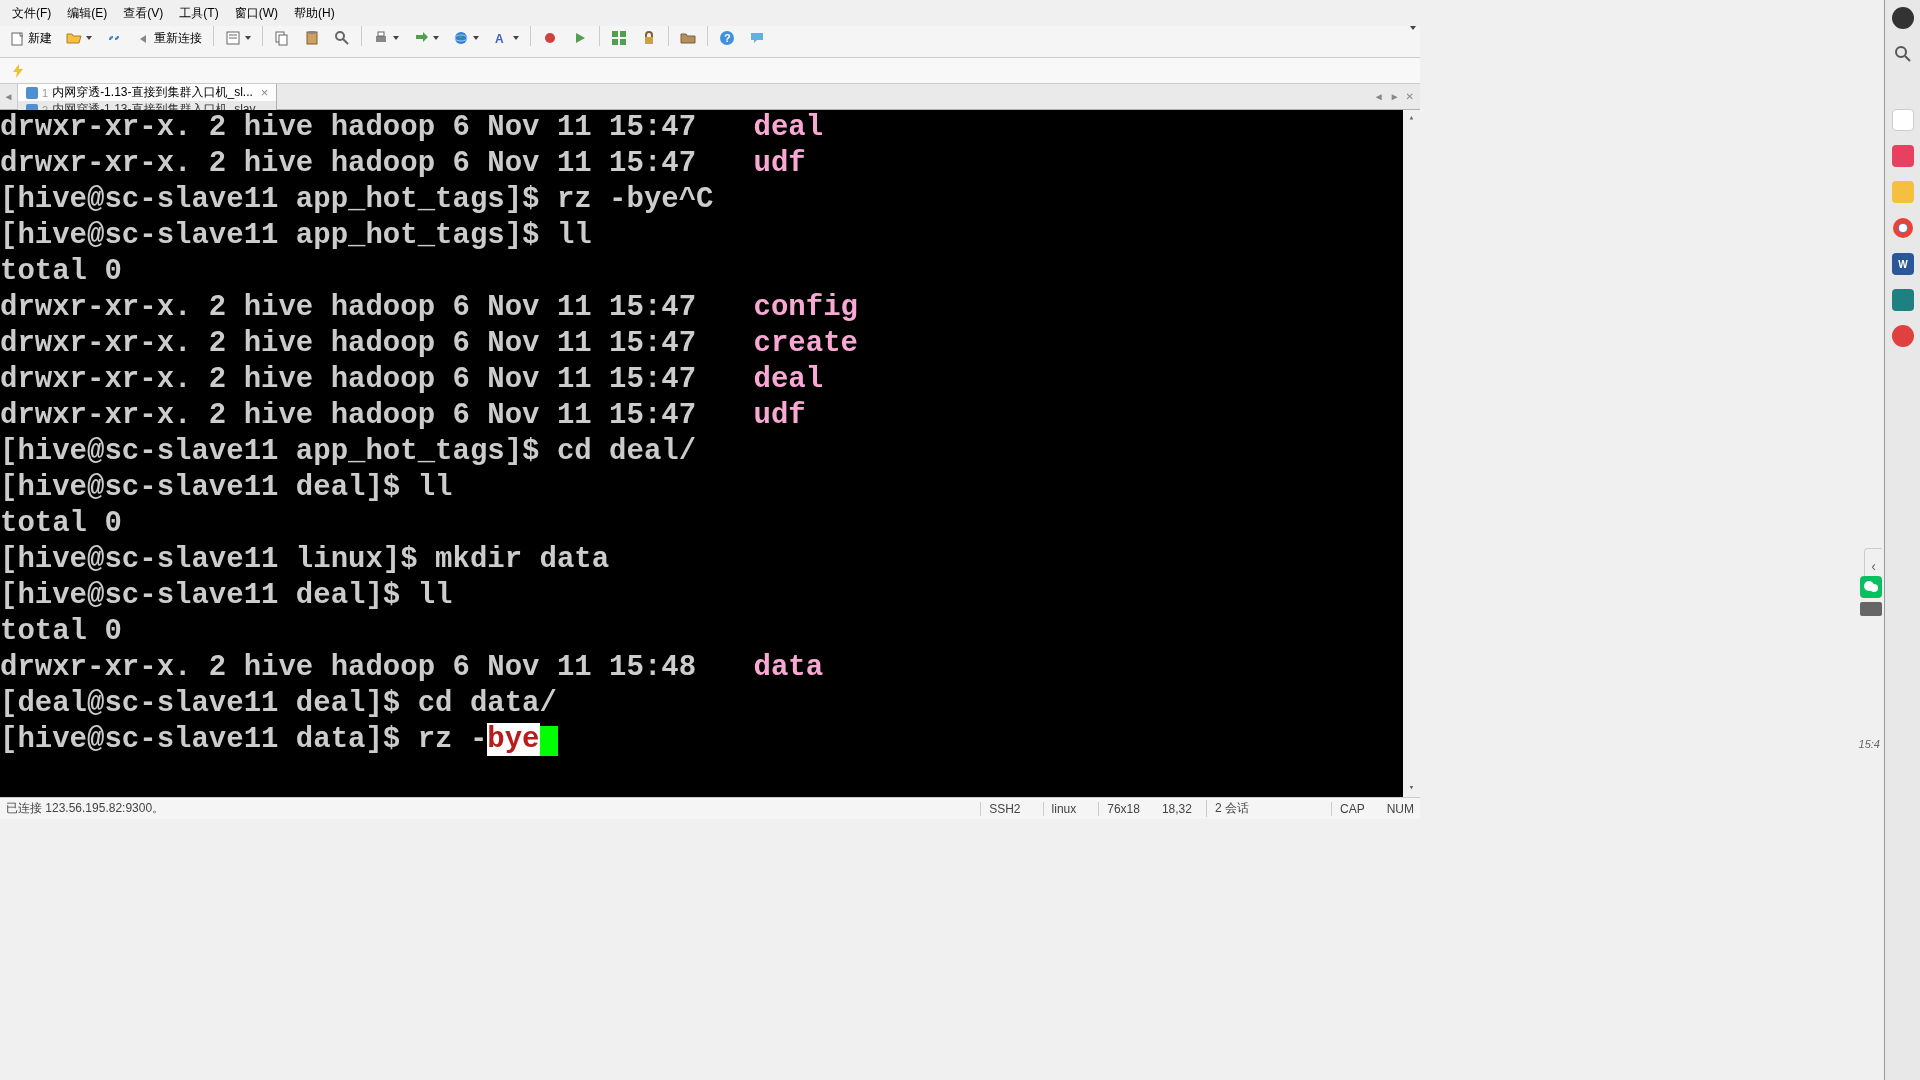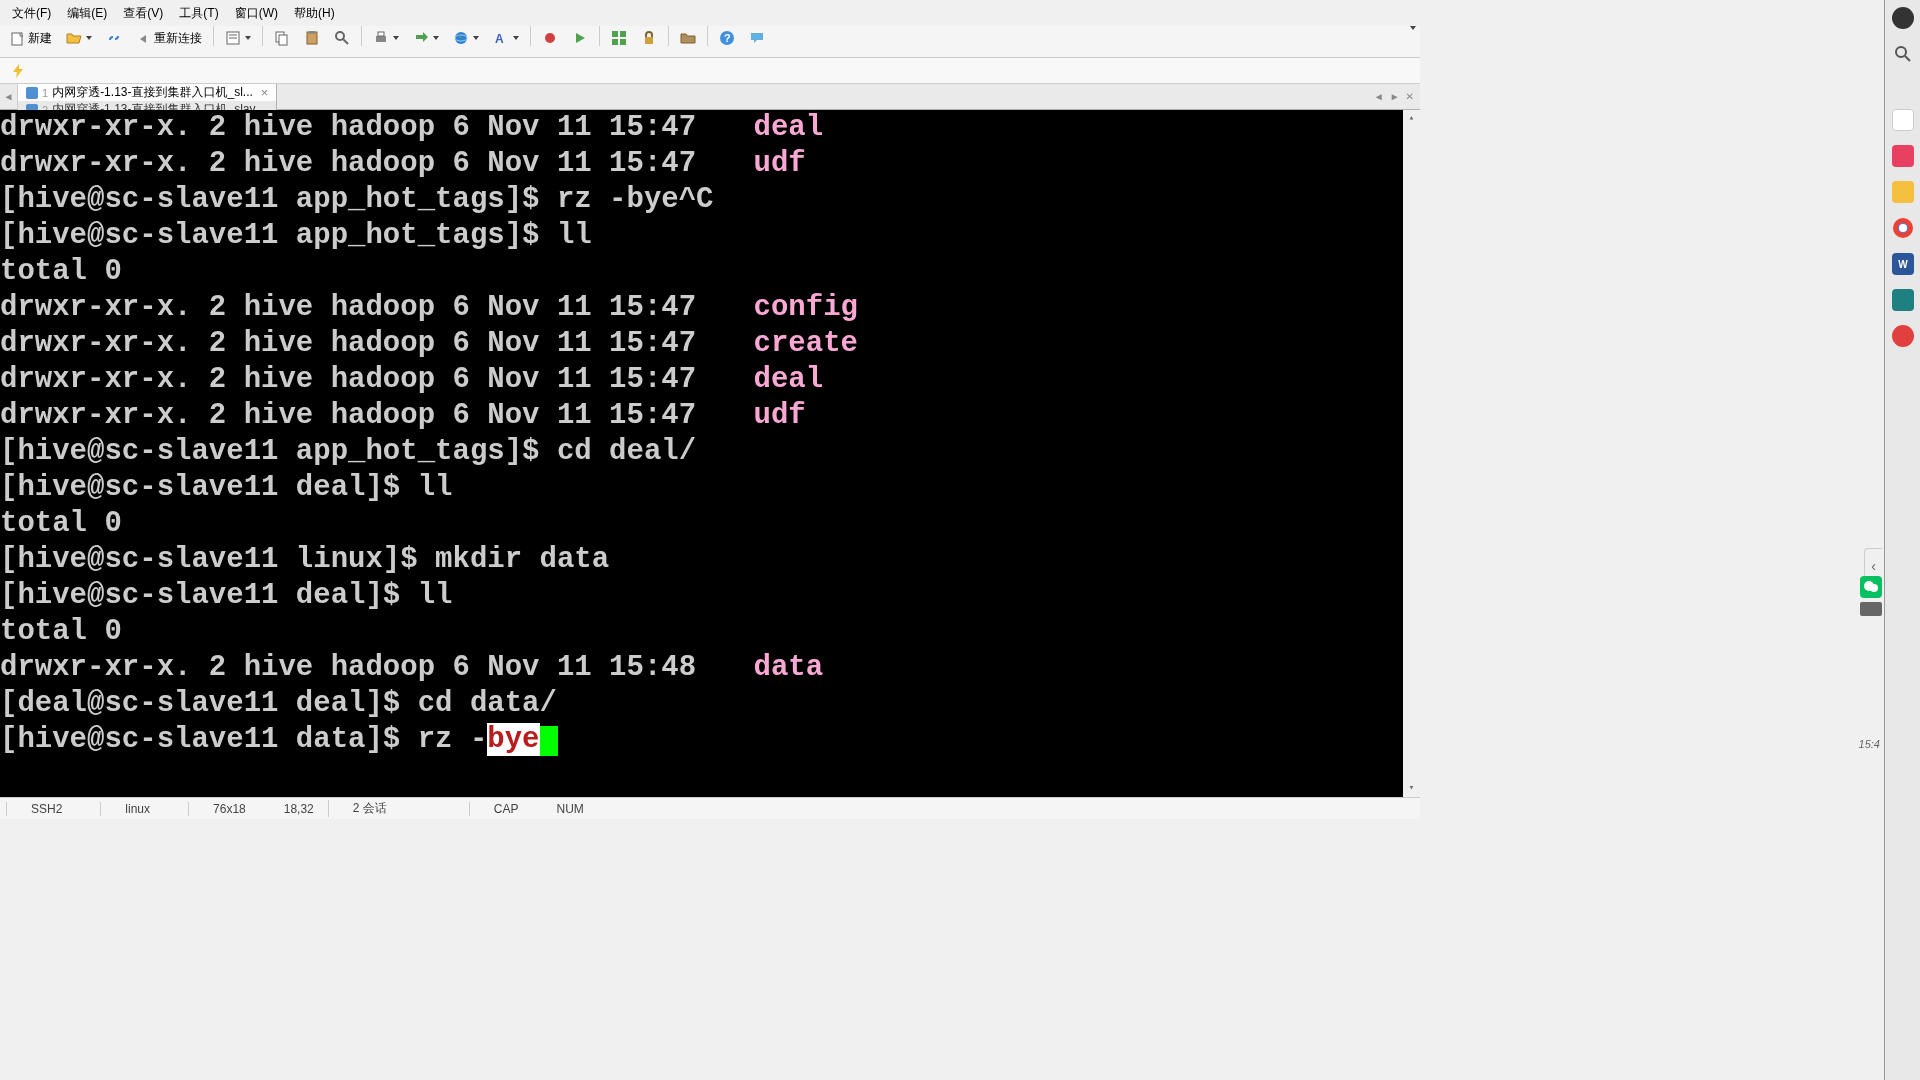--- a/index.html
+++ b/index.html
@@ -166,21 +166,21 @@
   border-top: 1px solid #ccc;
   display: flex;
   align-items: center;
   padding: 0 6px;
   font-size: 12px;
   color: #444;
   gap: 14px;
   width: 1420px;
 }
 .statusbar .left { flex: 1; }
-.sb-section { border-left: 1px solid #ccc; padding: 0 24px; }
+.sb-section { border-left: 1px solid #ccc; padding: 0 8px; }
 .sidebar {
   position: absolute;
   right: 0;
   top: 0;
   width: 36px;
   height: 1080px;
   background: #e8e8e8;
   border-left: 1px solid #999;
 }
 .sidebar-item {
@@ -426,26 +426,27 @@
           <div class="term-line">[hive@sc-slave11 deal]$ ll</div>
           <div class="term-line">total 0</div>
           <div class="term-line">drwxr-xr-x. 2 hive hadoop 6 Nov 11 15:48 <span class="dir">data</span></div>
           <div class="term-line">[deal@sc-slave11 deal]$ cd data/</div>
           <div class="term-line">[hive@sc-slave11 data]$ rz -<span class="sel">bye</span><span class="cursor"></span></div>
         </div>
   <div class="vscroll"></div>
 </div>
 
 <div class="statusbar">
+  <div class="left">已连接 123.56.195.82:9300。</div>
   <div class="sb-section">SSH2</div>
   <div class="sb-section">linux</div>
   <div class="sb-section">76x18</div>
   <div>18,32</div>
   <div class="sb-section">2 会话</div>
-  <div class="sb-section" style="margin-left:44px">CAP</div>
+  <div class="sb-section" style="margin-left:60px">CAP</div>
   <div>NUM</div>
 </div>
 
 </div>
 </div>
 
 <div class="sidebar">
   <div class="sidebar-item">
       <div class="sb-icon" style="background:#333;border-radius:50%"></div>
     </div>

